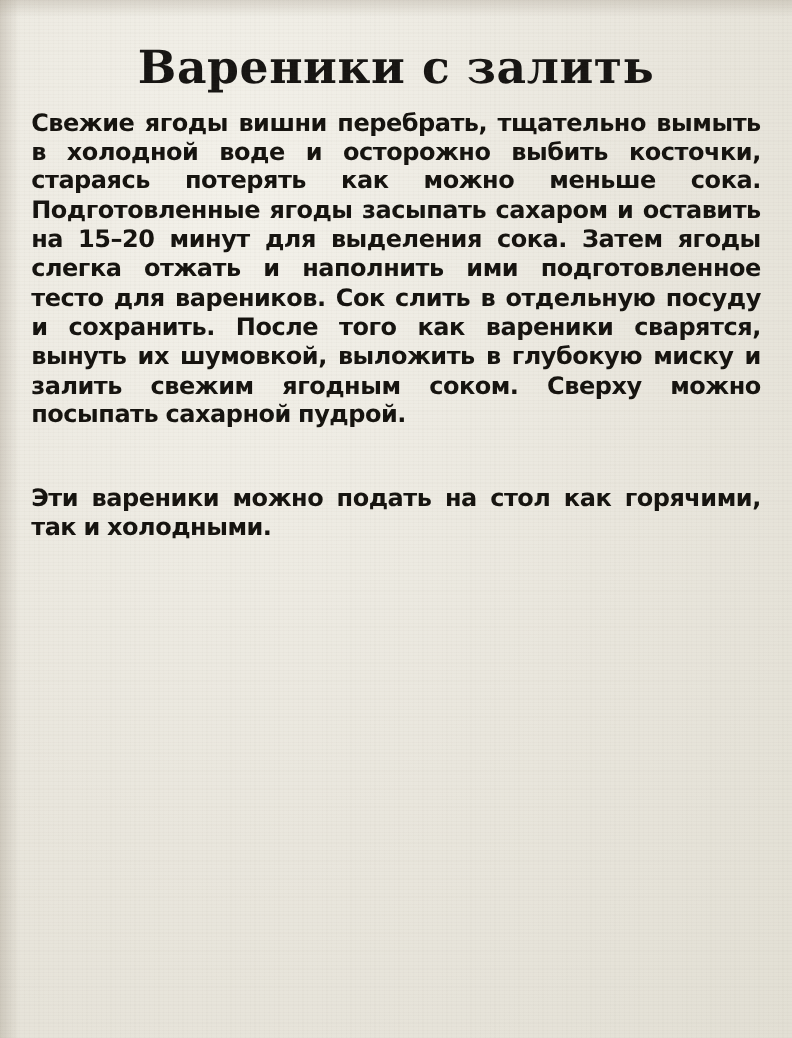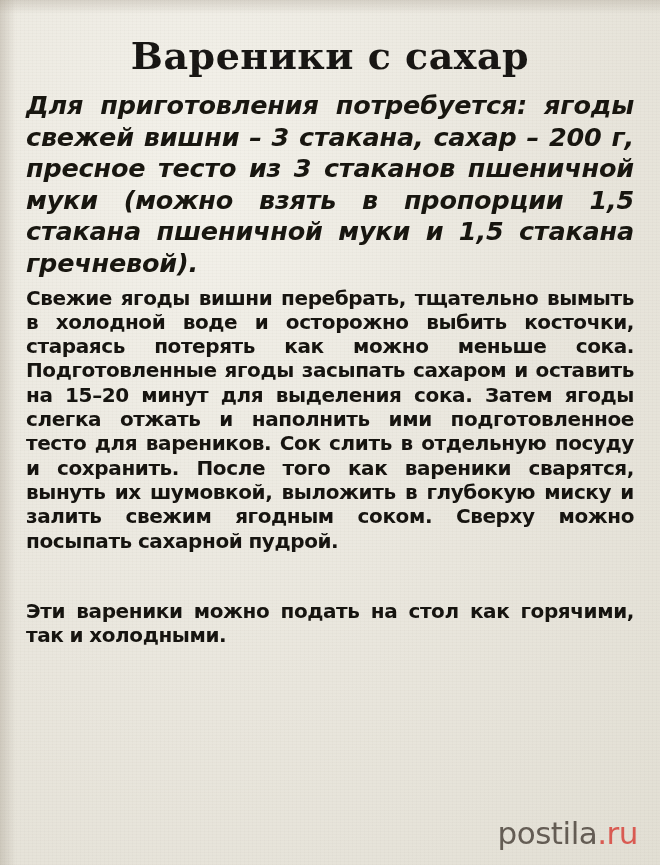--- a/index.html
+++ b/index.html
@@ -112,28 +112,22 @@
     color: #4e463e;
   }
 </style>
 </head>
 <body>
 
 <div class="page">
   <div class="edge-top"></div>
   <div class="edge-left"></div>
 
-  <h1 class="title">Вареники с сахар</h1>
+  <h1 class="title">Вареники с залить</h1>
 
-  <p class="lead">
-    <span class="lead-strong">Для приготовления потребуется:</span><span class="lead-rest"> ягоды свежей вишни – 3 стакана, сахар – 200 г, пресное тесто из 3 стаканов пшеничной муки (можно взять в пропорции 1,5 стакана пшеничной муки и 1,5 стакана гречневой).</span>
-  </p>
 
   <p class="body-par">Свежие ягоды вишни перебрать, тщательно вымыть в холодной воде и осторожно выбить косточки, стараясь потерять как можно меньше сока. Подготовленные ягоды засыпать сахаром и оставить на 15–20 минут для выделения сока. Затем ягоды слегка отжать и наполнить ими подготовленное тесто для вареников. Сок слить в отдельную посуду и сохранить. После того как вареники сварятся, вынуть их шумовкой, выложить в глубокую миску и залить свежим ягодным соком. Сверху можно посыпать сахарной пудрой.</p>
 
   <p class="body-par last">Эти вареники можно подать на стол как горячими, так и холодными.</p>
 
   <div class="grain"></div>
 
-  <div class="watermark">
-    <span class="wm-main">postila</span><span class="wm-accent">.ru</span>
-  </div>
 </div>
 
 </body></html>

